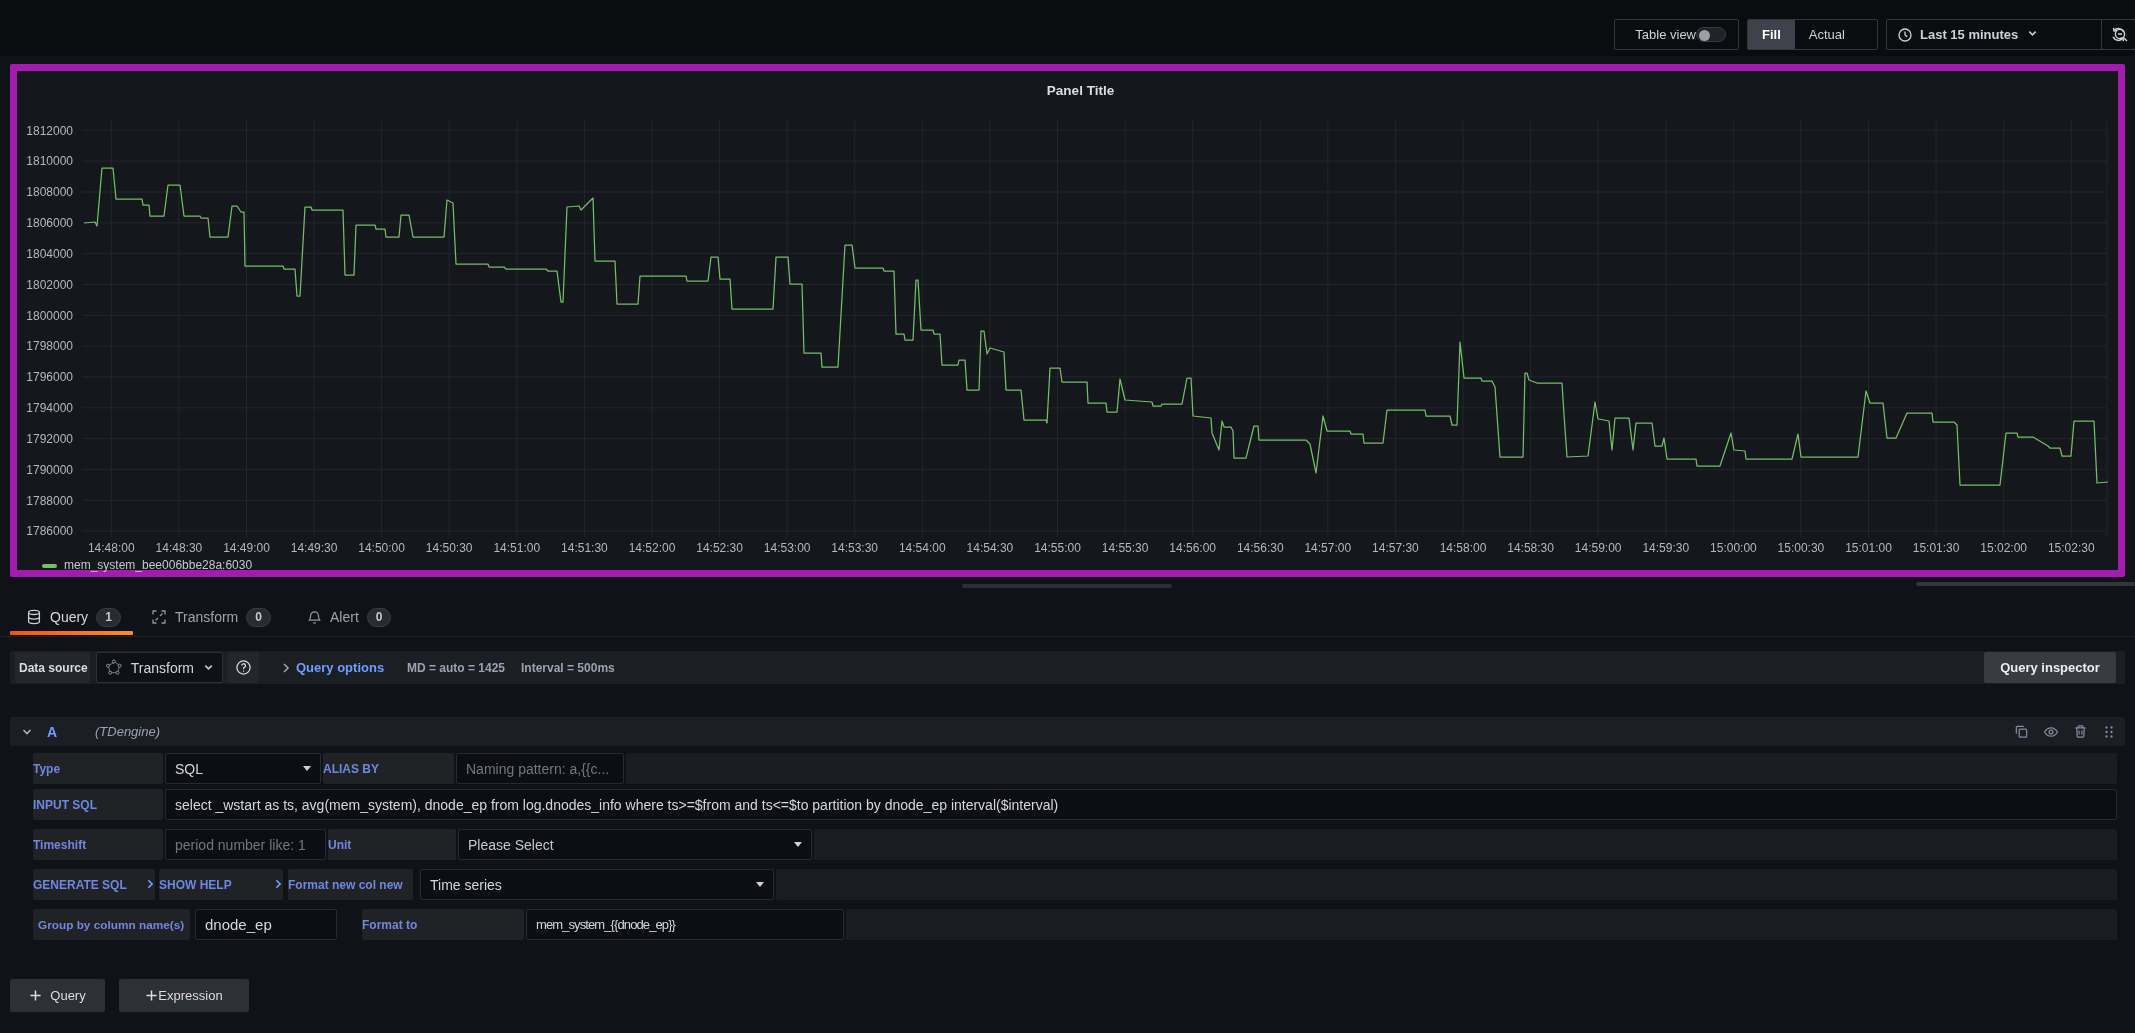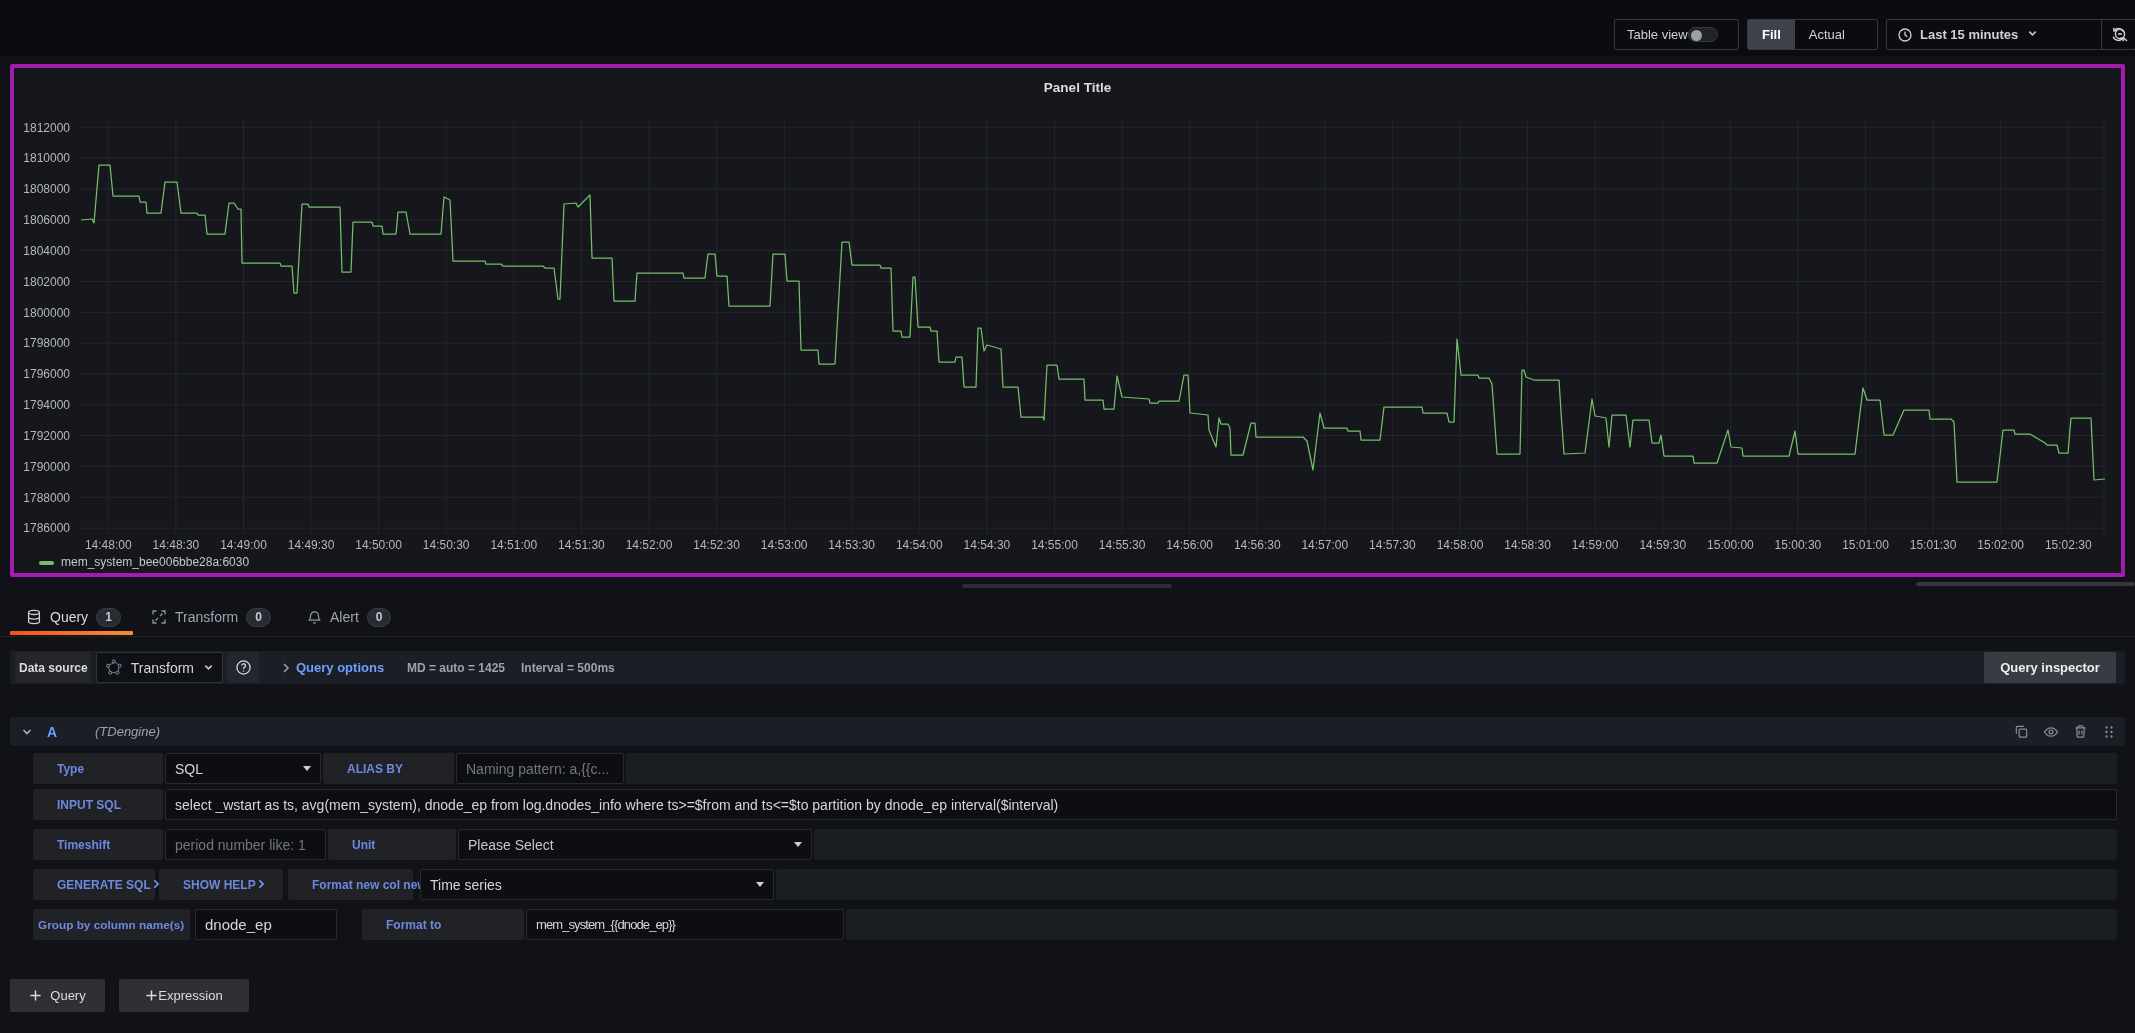--- a/index.html
+++ b/index.html
@@ -1,26 +1,26 @@
 <!DOCTYPE html>
 <html><head><meta charset="utf-8"><style>
 
 *{margin:0;padding:0;box-sizing:border-box}
 html,body{width:2135px;height:1033px;background:#111217;font-family:"Liberation Sans",sans-serif;overflow:hidden;position:relative}
 .abs{position:absolute}
 .row{display:flex;align-items:center;white-space:nowrap}
-.lbl{background:#202226;color:#6e88e0;font-size:12px;font-weight:700;display:flex;align-items:center;padding:0 24px;height:31px;border-radius:2px;white-space:nowrap}
+.lbl{background:#202226;color:#6e88e0;font-size:12px;font-weight:700;display:flex;align-items:center;padding:0 0;height:31px;border-radius:2px;white-space:nowrap}
 .inp{background:#0d0e13;border:1px solid #272a31;color:#d5d6db;font-size:14px;display:flex;align-items:center;padding:0 9px;height:31px;border-radius:2px;white-space:nowrap}
 .filler{background:#1a1d22;height:31px;border-radius:2px}
 .sel{justify-content:space-between}
 .topbtn{border:1px solid #35373f;border-radius:2px;height:31px;display:flex;align-items:center;color:#d0d1d7;font-size:13px;white-space:nowrap}
 </style></head><body>
 
 <div class="abs" style="left:0;top:0;width:2135px;height:56px;background:#0b0c0f"></div>
-<div class="abs topbtn" style="left:1614px;top:19px;width:125px;padding:0 12px;justify-content:flex-start">Table view<span style="display:inline-block;width:30px;height:15px;background:#212329;border:1px solid #383b42;border-radius:8px;position:relative">
+<div class="abs topbtn" style="left:1614px;top:19px;width:125px;padding:0 12px;justify-content:flex-end">Table view<span style="display:inline-block;width:30px;height:15px;background:#212329;border:1px solid #383b42;border-radius:8px;position:relative">
       <span style="position:absolute;left:2px;top:1.5px;width:11px;height:11px;border-radius:50%;background:#9d9fa6"></span>
     </span></div>
 <div class="abs topbtn" style="left:1747px;top:19px;width:131px;padding:0">
     <span style="background:#3f424a;color:#fff;font-weight:700;height:100%;display:flex;align-items:center;padding:0 14px">Fill</span>
     <span style="height:100%;display:flex;align-items:center;padding:0 14px">Actual</span>
   </div>
 <div class="abs topbtn" style="left:1886px;top:19px;width:254px;padding:0">
     <span style="display:flex;align-items:center;gap:7px;padding:0 10px;height:100%;border-right:1px solid #35373f;flex:1">
       <svg width="16" height="16" viewBox="0 0 16 16" fill="none" stroke="#d0d1d7" stroke-width="1.3">
         <circle cx="8" cy="8" r="6"></circle>
@@ -39,21 +39,21 @@
     </span>
   </div>
 <div class="abs topbtn" style="left:2101px;top:19px;width:34px;justify-content:center;border-right:none">
     <svg width="17" height="17" viewBox="0 0 17 17" fill="none" stroke="#d0d1d7" stroke-width="1.5">
       <path d="M3.2 10.8a5.6 5.6 0 0 0 9.6 1.5"></path>
       <path d="M13.8 6.2A5.6 5.6 0 0 0 4.2 4.7"></path>
       <path d="M3.6 1.8l.4 3.2 3.2-.4" stroke-width="1.4"></path>
       <path d="M13.4 15.2l-.4-3.2-3.2.4" stroke-width="1.4"></path>
     </svg>
   </div>
-<div class="abs" style="left:10px;top:64px;width:2115px;height:513px;background:#15171c;border:4px solid #a21caf;border-radius:2px">
+<div class="abs" style="left:10px;top:64px;width:2115px;height:513px;background:#15171c;border:7px solid #a21caf;border-radius:2px">
 <div class="abs" style="left:0;top:12px;width:2127px;text-align:center;color:#dcdde1;font-size:13.5px;font-weight:700">Panel Title</div>
 <svg width="2115" height="513" style="position:absolute;left:0;top:0">
 <line x1="65.0" y1="59.3" x2="2090.0" y2="59.3" stroke="#23262b" stroke-width="1"></line>
 <text x="56.0" y="63.5" font-size="12" fill="#b4b7bd" text-anchor="end" font-family="Liberation Sans, sans-serif">1812000</text>
 <line x1="65.0" y1="90.1" x2="2090.0" y2="90.1" stroke="#23262b" stroke-width="1"></line>
 <text x="56.0" y="94.3" font-size="12" fill="#b4b7bd" text-anchor="end" font-family="Liberation Sans, sans-serif">1810000</text>
 <line x1="65.0" y1="121.0" x2="2090.0" y2="121.0" stroke="#23262b" stroke-width="1"></line>
 <text x="56.0" y="125.2" font-size="12" fill="#b4b7bd" text-anchor="end" font-family="Liberation Sans, sans-serif">1808000</text>
 <line x1="65.0" y1="151.8" x2="2090.0" y2="151.8" stroke="#23262b" stroke-width="1"></line>
 <text x="56.0" y="156.0" font-size="12" fill="#b4b7bd" text-anchor="end" font-family="Liberation Sans, sans-serif">1806000</text>

